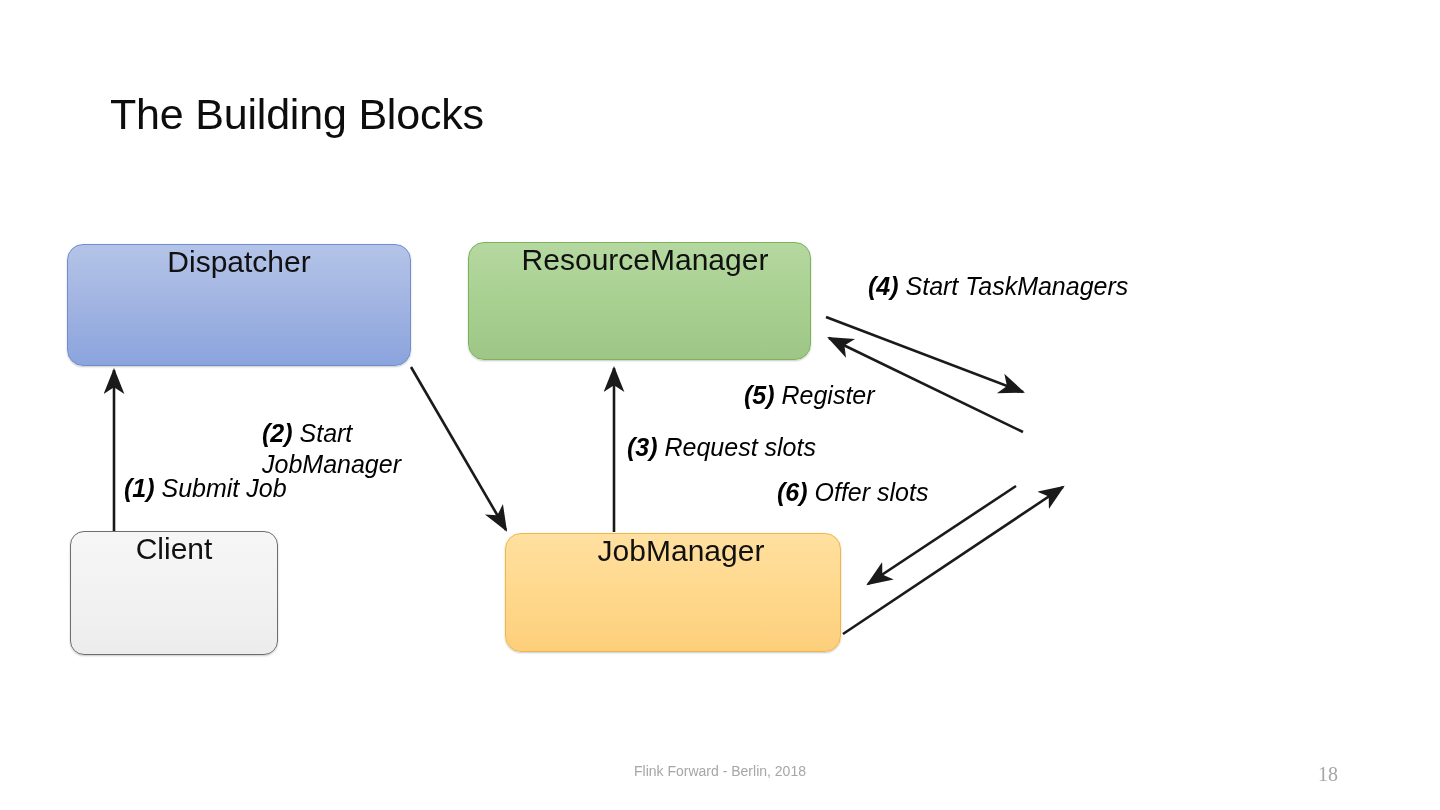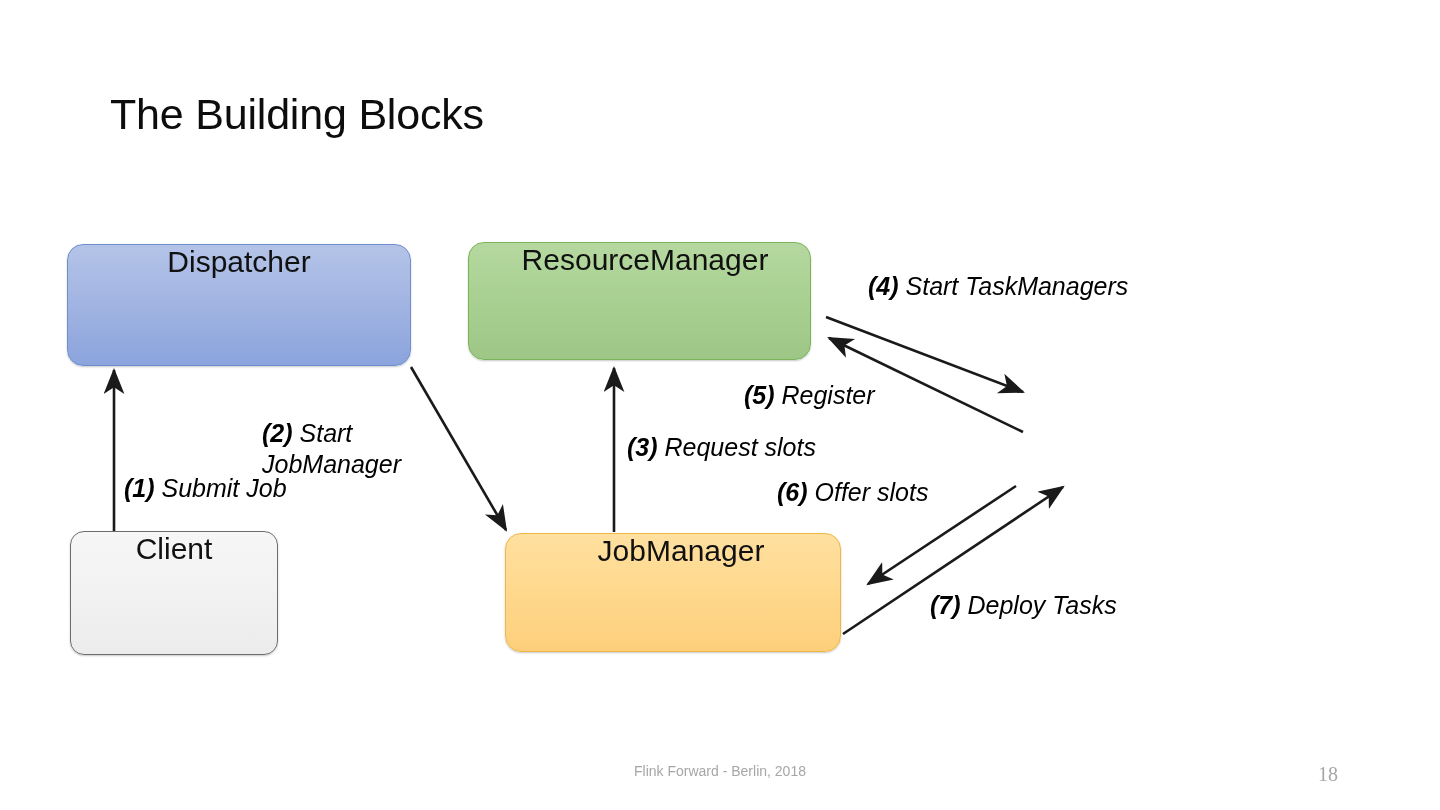--- a/index.html
+++ b/index.html
@@ -187,20 +187,17 @@
   </div>
 
   <div class="edge-label" id="label-5">
     <span class="num">(5)</span><span> Register</span>
   </div>
 
   <div class="edge-label" id="label-6">
     <span class="num">(6)</span><span> Offer slots</span>
   </div>
 
-  <div class="edge-label" id="label-7">
-    <span class="num">(7)</span><span> Deploy Tasks</span>
-  </div>
 
   <div id="footer-text">Flink Forward - Berlin, 2018</div>
   <div id="page-number">18</div>
 
 </div>
 
 </body></html>

